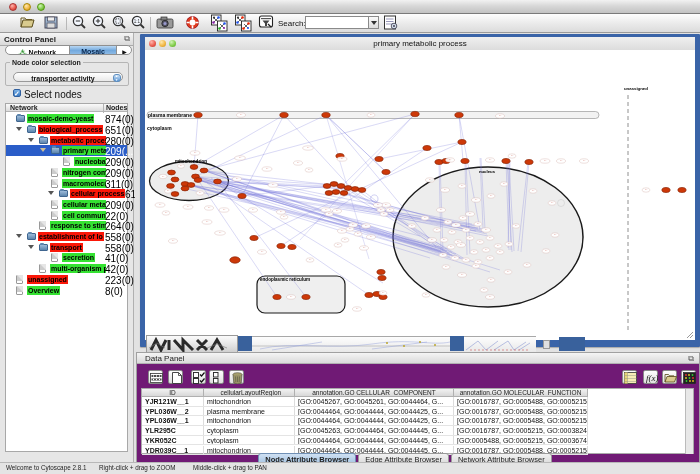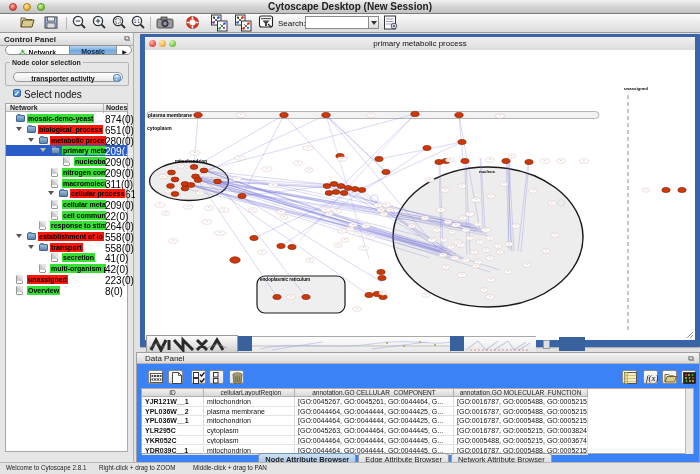--- a/index.html
+++ b/index.html
@@ -59,21 +59,21 @@
 
 #netwin { position:absolute; left:5px; top:1px; width:560px; height:313px;
   background:#fff; border:5px solid #3a64a8; border-top-width:3px; border-bottom-width:7px; border-radius:1px;
   box-shadow:0 1px 1px rgba(0,0,0,0.25); }
 #nettitle { position:absolute; left:0; top:0; width:100%; height:23px;
   background:linear-gradient(#f0f0f0,#cfcfcf); border-bottom:1px solid #999; }
 #nettitle .t { position:absolute; left:0; right:0; top:2px; text-align:center; font-size:8px; color:#111; }
 #canvas { position:absolute; left:0; top:13px; width:550px; height:290px; background:#fff; overflow:hidden; }
 
 
-#dpanel { left:136px; top:352px; width:564px; height:111px; background:#3b82f6; border:1px solid #a0a0a0; }
+#dpanel { left:136px; top:352px; width:564px; height:111px; background:#701a75; border:1px solid #a0a0a0; }
 #dptitle { height:11px; background:linear-gradient(#f4f4f4,#dadada); border-bottom:1px solid #b0b0b0;
   font-size:8px; color:#222; padding:1px 0 0 8px; }
 .dicon { position:absolute; top:17px; width:15px; height:14px; background:linear-gradient(#fdfdfd,#e0e0e0);
   border:1px solid #888; border-radius:2px; }
 #dtable { position:absolute; left:4px; top:35px; width:553px; height:66px; background:#fff; border:1px solid #aaa; }
 .dhdr { position:absolute; top:0; height:8px; background:linear-gradient(#f2f2f2,#d8d8d8);
   border-right:1px solid #b0b0b0; border-bottom:1px solid #b0b0b0;
   font-size:6.5px; color:#222; text-align:center; overflow:hidden; }
 .drow { position:absolute; height:9.7px; font-size:7px; color:#111; white-space:nowrap; overflow:hidden; border-bottom:1px solid #e4e4e4;}
 .dcell { position:absolute; top:0; padding:1px 0 0 3px; height:9.7px; border-right:1px solid #dcdcdc; overflow:hidden; }
@@ -85,21 +85,20 @@
   font-size:6.3px; color:#222; }
 #status span { position:absolute; top:1px; }
 </style>
 </head>
 <body>
 <div id="app">
   <div id="titlebar" class="abs">
     <div class="light" style="left:9px;background:radial-gradient(circle at 35% 30%,#ffb5ad,#e8564a 60%,#b33a30);border:0.5px solid #a33;"></div>
     <div class="light" style="left:23px;background:radial-gradient(circle at 35% 30%,#ffe9b0,#f0b43e 60%,#c08a20);border:0.5px solid #a80;"></div>
     <div class="light" style="left:37px;background:radial-gradient(circle at 35% 30%,#d2f5b8,#7ecb46 60%,#569b28);border:0.5px solid #591;"></div>
-    <div class="t">Cytoscape Desktop (New Session)</div>
   </div>
   <div id="toolbar" class="abs">
     <svg width="700" height="19" viewBox="0 0 700 19" id="tbicons">
         <g transform="translate(20,0)">
           <path d="M1 13 L3 6 L14 6 L12 13 Z" fill="#d9cb8e" stroke="#584a18" stroke-width="1"></path>
           <path d="M1 13 L1 4 L5 4 L6 5.5 L12 5.5" fill="none" stroke="#6b5a20" stroke-width="1"></path>
         </g>
         <g transform="translate(44,0)">
           <rect x="1" y="3" width="12" height="11" fill="#9fb6cf" stroke="#445" stroke-width="1"></rect>
           <rect x="3.5" y="3" width="7" height="4" fill="#eee" stroke="#445" stroke-width="0.7"></rect>

